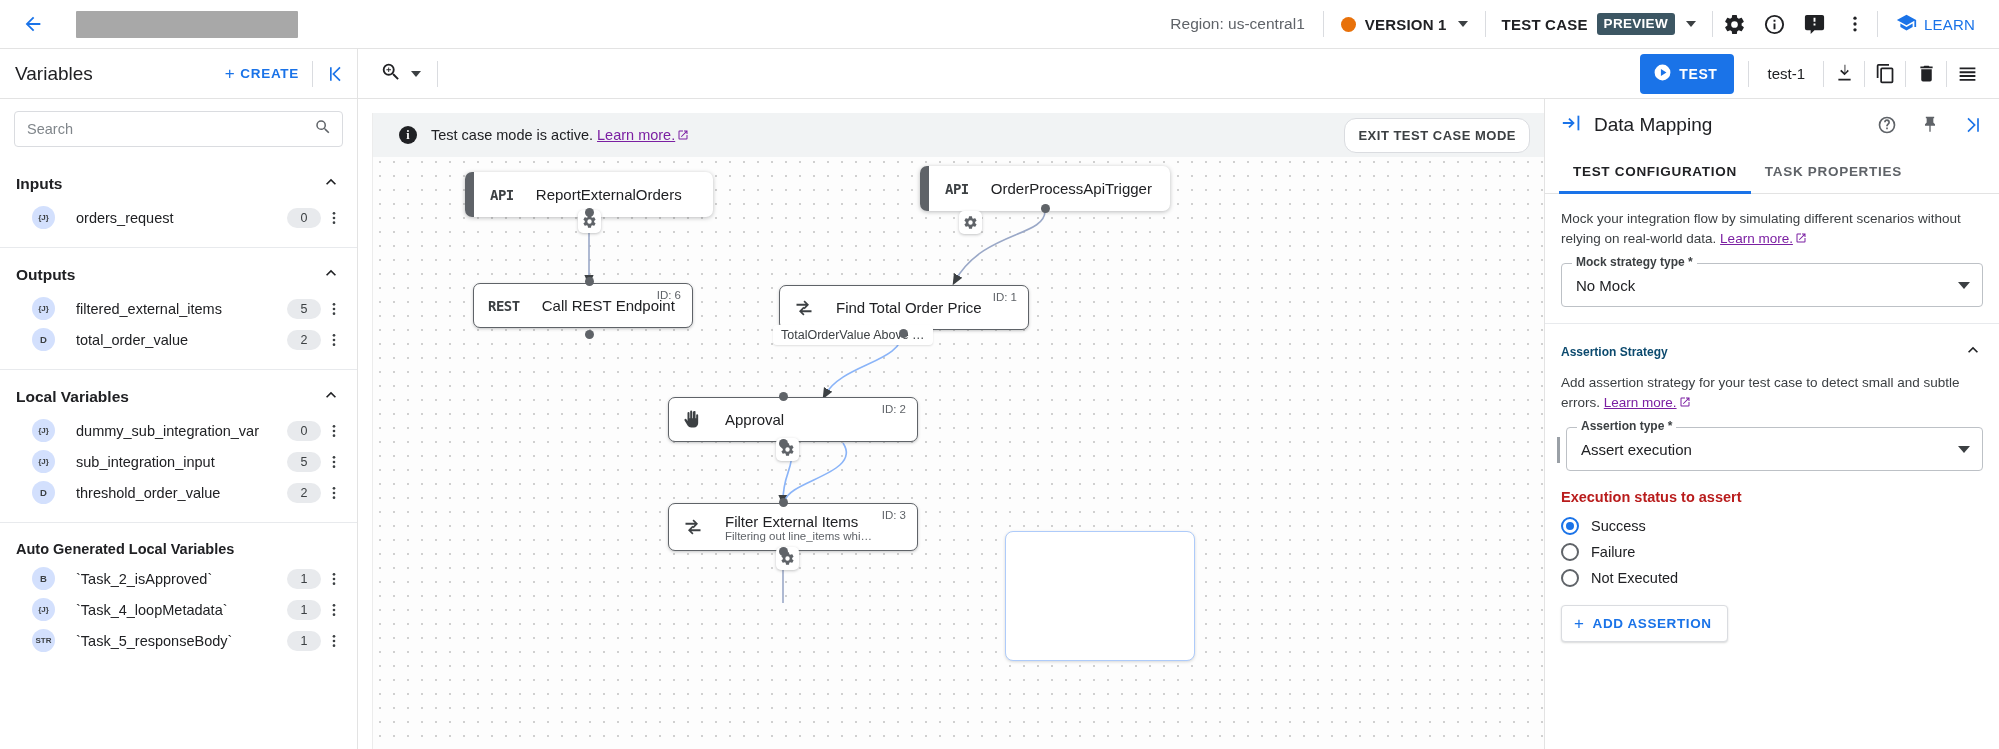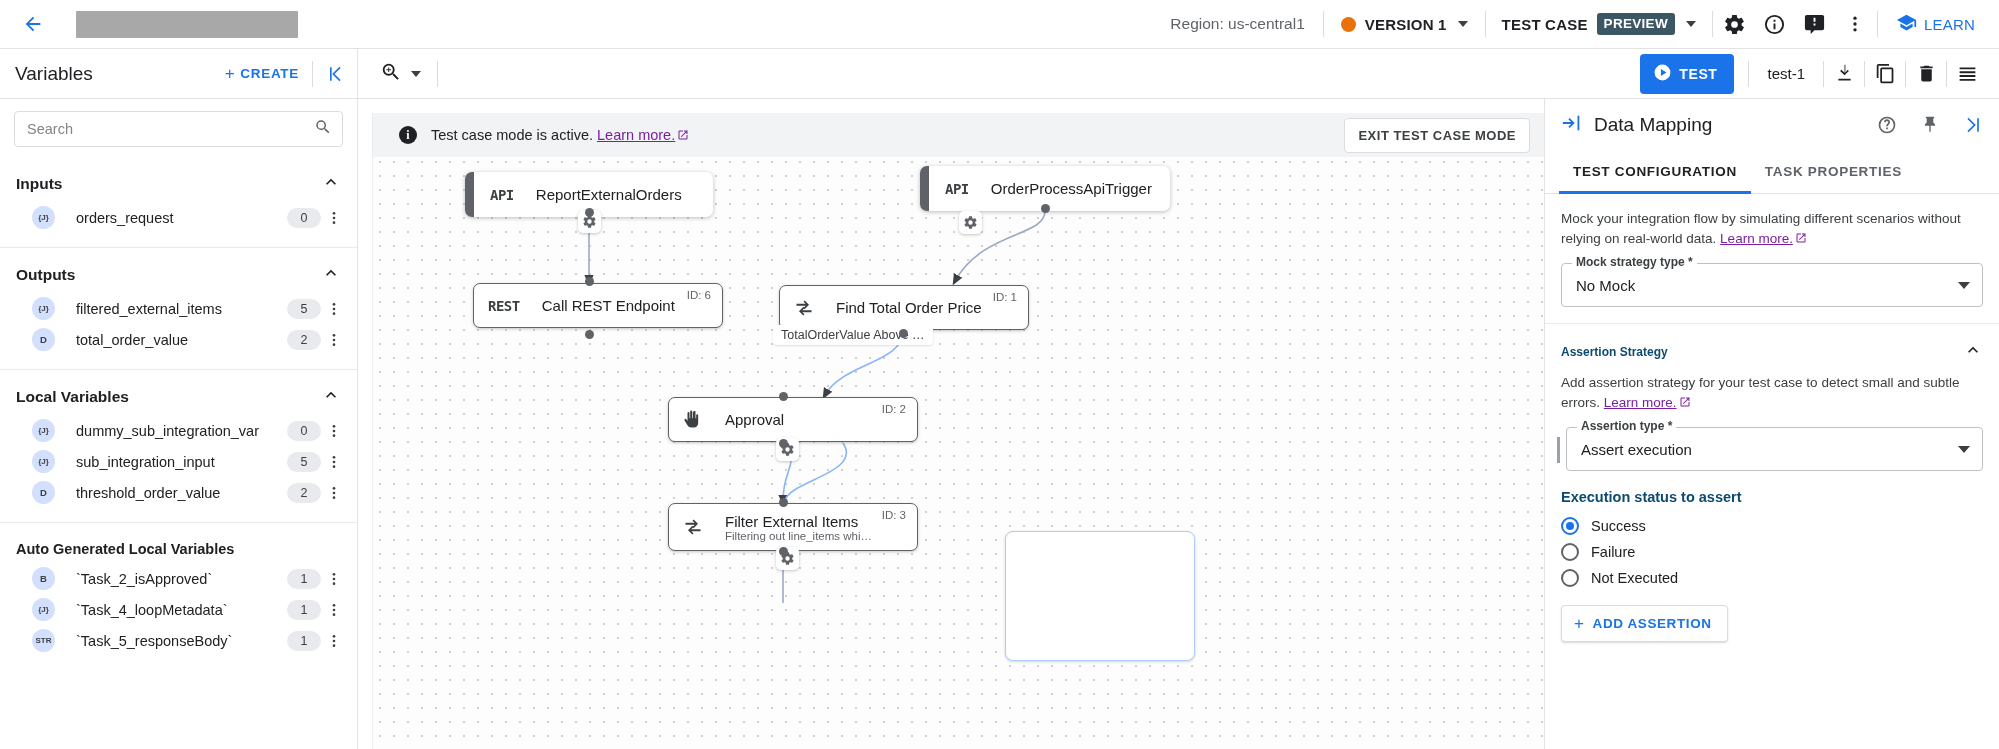--- a/index.html
+++ b/index.html
@@ -102,21 +102,21 @@
     border-left: 1px solid #ececec;
   }
   .banner {
     position: absolute; left: 0; top: 0; right: 0; height: 44px; background: #f1f3f4;
     display: flex; align-items: center; padding: 0 14px 0 26px; gap: 14px;
   }
   .banner-ic { width: 18px; height: 18px; border-radius: 50%; background: #202124; color: #fff; font-size: 12px; font-weight: bold; display: flex; align-items: center; justify-content: center; font-family: "Liberation Serif", serif; }
   .banner-text { font-size: 14.5px; color: #202124; }
   .banner-text a { color: #7b1fa2; text-decoration: underline; }
   .exit-btn {
-    margin-left: auto; background: #fff; border: 1px solid #dadce0; border-radius: 4px;
+    margin-left: auto; background: #fff; border: 1px solid #dadce0; border-radius: 12px;
     padding: 9px 13px; font-size: 13px; font-weight: bold; letter-spacing: .5px;
     color: #3c4043; cursor: pointer; white-space: nowrap;
   }
 
   .node {
     position: absolute; background: #fff; border: 1.5px solid #5f6368; border-radius: 7px;
     height: 45px; display: flex; align-items: center; padding: 0 14px;
     box-shadow: 0 1px 3px rgba(60,64,67,.3); cursor: pointer;
   }
   .node.trigger { border: none; box-shadow: 0 1px 4px rgba(60,64,67,.35); padding-left: 0; overflow: hidden; }
@@ -178,21 +178,21 @@
   .rp-divider { height: 1px; background: #e8eaed; margin: 16px 0 0; }
   .sect-head { display: flex; align-items: center; padding: 16px 16px 0; cursor: pointer; }
   .sect-head .st { flex: 1; font-size: 12px; font-weight: bold; color: #0c4a6e; }
   .sect-head svg { fill: #202124; }
   .assert-row { display: flex; align-items: center; gap: 13px; padding: 16px 16px 0; }
   .assert-title { font-size: 14.5px; font-weight: bold; color: #202124; }
   .trash-btn { cursor: pointer; display: flex; align-items: center; }
   .trash-btn svg { fill: #202124; }
   .assert-block { position: relative; padding-left: 5px; margin: 0 16px; }
   .assert-block::before { content: ""; position: absolute; left: -4px; top: 10px; bottom: 8px; width: 3px; background: #9aa0a6; }
-  .radio-label { font-size: 14.5px; font-weight: bold; color: #0c4a6e; padding: 18px 16px 8px; }
+  .radio-label { font-size: 14.5px; font-weight: bold; color: #b91c1c; padding: 18px 16px 8px; }
   .radio-row { display: flex; align-items: center; gap: 12px; padding: 4px 16px; cursor: pointer; }
   .radio {
     width: 18px; height: 18px; border-radius: 50%; border: 2px solid #5f6368;
     flex: 0 0 auto; position: relative; background: #fff;
   }
   .radio.on { border-color: #1a73e8; }
   .radio.on::after { content: ""; position: absolute; left: 3px; top: 3px; width: 8px; height: 8px; border-radius: 50%; background: #1a73e8; }
   .radio-text { font-size: 14.5px; color: #202124; }
   .add-assert {
     display: inline-flex; align-items: center; gap: 8px; margin: 14px 16px 0;
@@ -520,21 +520,21 @@
             <div class="node trigger" style="left: 92px; top: 59px; width: 248px;">
               <span class="tbar"></span>
               <span class="node-ic">API</span>
               <span class="node-label">ReportExternalOrders</span>
             </div>
             <div class="node trigger" style="left: 547px; top: 53px; width: 250px;">
               <span class="tbar"></span>
               <span class="node-ic">API</span>
               <span class="node-label">OrderProcessApiTrigger</span>
             </div>
-            <div class="node" style="left: 100px; top: 170px; width: 250px;">
+            <div class="node" style="left: 100px; top: 170px; width: 220px;">
               <span class="node-ic">REST</span>
               <span class="node-label">Call REST Endpoint</span>
               <span class="node-id">ID: 6</span>
             </div>
             <div class="node" style="left: 406px; top: 172px; width: 250px;">
               <span class="svg-ic">
                 <svg width="20" height="20" viewBox="0 0 24 24">
                   <path d="M3 7h11l-2.6-2.6L12.8 3 18 8.2 12.8 13.4l-1.4-1.4L14 9.4H3z"></path>
                   <path d="M21 17H10l2.6 2.6-1.4 1.4L6 15.8 11.2 10.6l1.4 1.4L10 14.6h11z"></path>
                 </svg>

